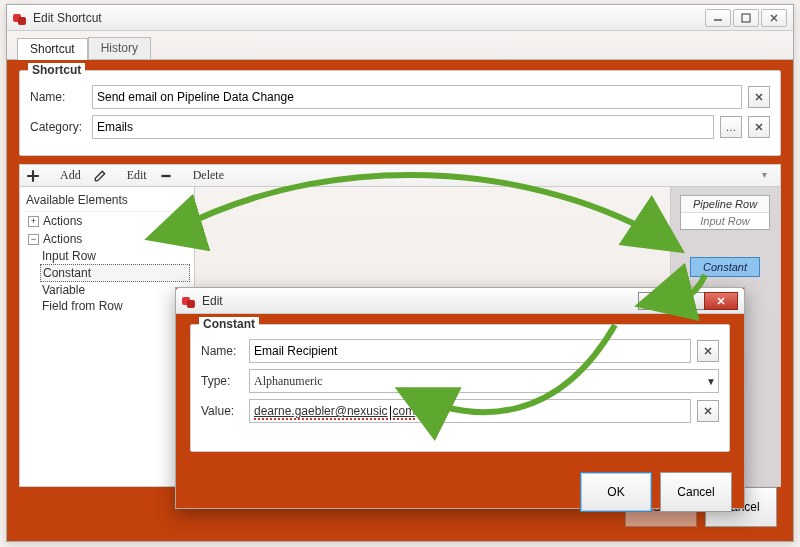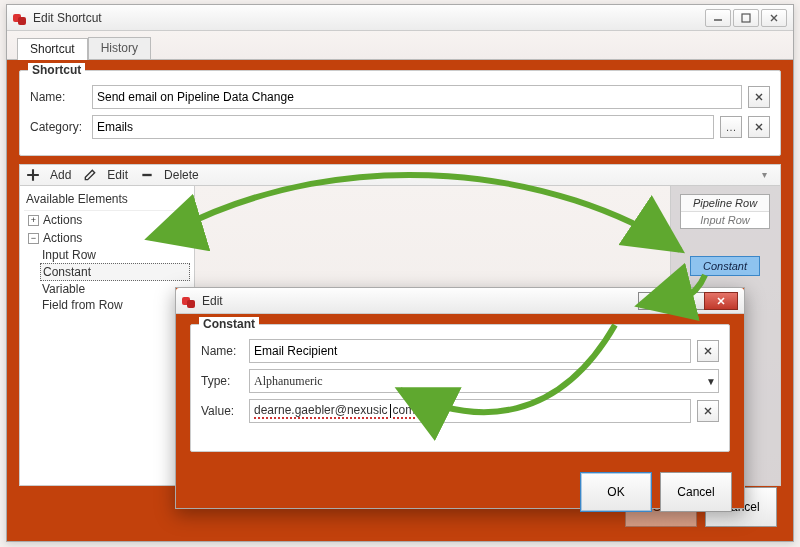--- a/index.html
+++ b/index.html
@@ -97,21 +97,21 @@
     cursor:default;
   }
   .toolbar2 {
     margin-top: 2px;
     border:1px solid #ccc;
     background: linear-gradient(#fafafa,#f1f1f1);
     padding: 3px 6px;
     display:flex; align-items:center; gap:12px;
     position: relative;
   }
-  .tbtn { display:flex; align-items:flex-start; gap:10px; color:#333; }
+  .tbtn { display:flex; align-items:center; gap:20px; color:#333;font-family:Liberation Serif, serif; }
   .tbtn .ic { width:14px; height:14px; display:inline-flex; align-items:center; justify-content:center; }
   .toolbar2 .expand {
     position:absolute; right:4px; top:4px;
     width:14px; height:14px;
     color:#888; font-size:10px;
   }
   .body-row { display:flex; border:1px solid #ccc; border-top:none; height: 300px; }
   .tree {
     width: 175px;
     border-right:1px solid #ccc;
@@ -362,21 +362,21 @@
       <div class="form-row">
         <label style="width:42px;">Type:</label>
         <div class="text-input" style="display:flex; align-items:center; justify-content:space-between; padding-right:2px;font-family:Liberation Serif, serif;">
           <span>Alphanumeric</span>
           <span style="font-size:10px;">▼</span>
         </div>
       </div>
 
       <div class="form-row">
         <label style="width:42px;">Value:</label>
-        <div class="text-input" style="display:flex; align-items:center; gap:2px;">
+        <div class="text-input" style="display:flex; align-items:flex-end; gap:2px;text-decoration:underline;">
           <span class="underline-error">dearne.gaebler@nexusic</span>
             <span style="border-left:1px solid #000; height:14px; margin:0 0px;"></span>
             <span class="underline-error">com</span>
         </div>
         <div class="iconbtn">
           <svg viewBox="0 0 10 10" width="10" height="10">
               <path d="M2 2 L8 8 M8 2 L2 8" stroke="#444" stroke-width="1.4"></path>
             </svg>
         </div>
       </div>

